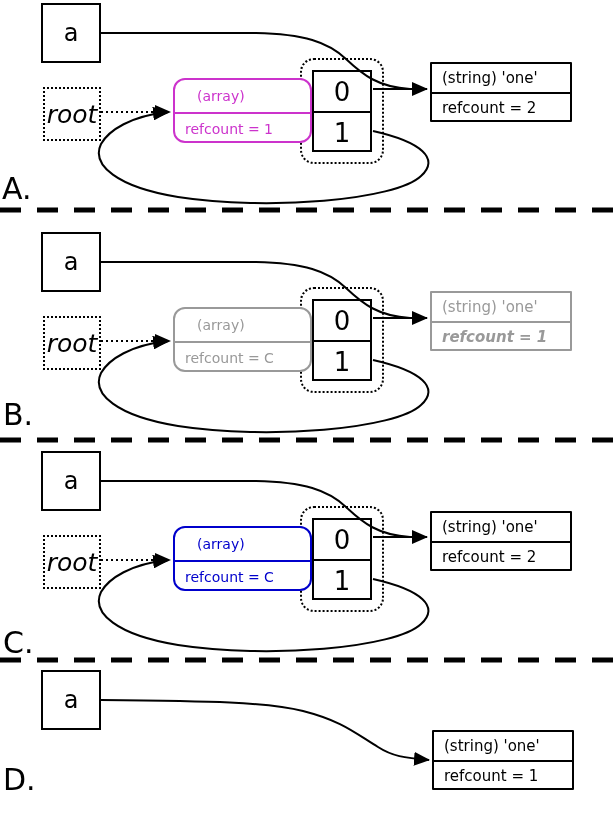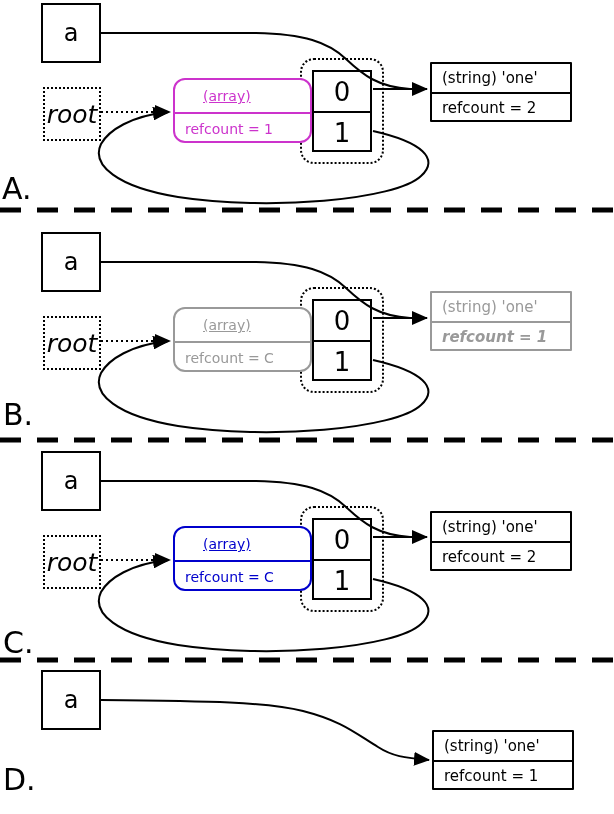--- a/index.html
+++ b/index.html
@@ -13,21 +13,21 @@
     display:flex;align-items:center;justify-content:center;font-size:24px;}
   
   .rootbox{width:58px;height:54px;border:2px dotted #000;background:#fff;
     display:flex;align-items:center;justify-content:center;
     font-size:25px;font-style:italic;}
   
   .dotwrap{width:84px;height:106px;border:2px dotted #000;border-radius:14px;background:#fff;}
   
   .arraybox{width:139px;height:65px;border:2px solid #cc33cc;border-radius:12px;
     background:#fff;color:#cc33cc;font-size:14px;}
-  .arraybox .row1{height:32px;border-bottom:2px solid #cc33cc;display:flex;align-items:center;padding-left:28px;text-decoration:underline;}
+  .arraybox .row1{height:32px;border-bottom:2px solid #cc33cc;display:flex;align-items:center;padding-left:22px;}
   .arraybox .row2{height:29px;display:flex;align-items:center;padding-left:10px;}
   .panelB .arraybox{border-color:#999999;color:#999999;}
   .panelB .arraybox .row1{border-bottom-color:#999999;}
   .panelC .arraybox{border-color:#0000cc;color:#0000cc;}
   .panelC .arraybox .row1{border-bottom-color:#0000cc;}
   
   .cellbox{width:60px;height:82px;border:2px solid #000;background:#fff;font-size:26px;}
   .cellbox .cell{height:39px;display:flex;align-items:center;justify-content:center;}
   .cellbox .cell:first-child{border-bottom:2px solid #000;}
   

